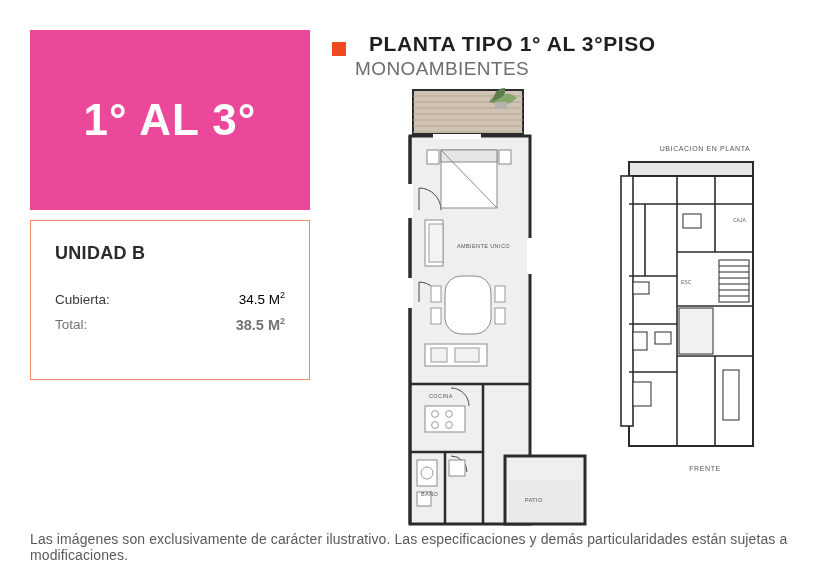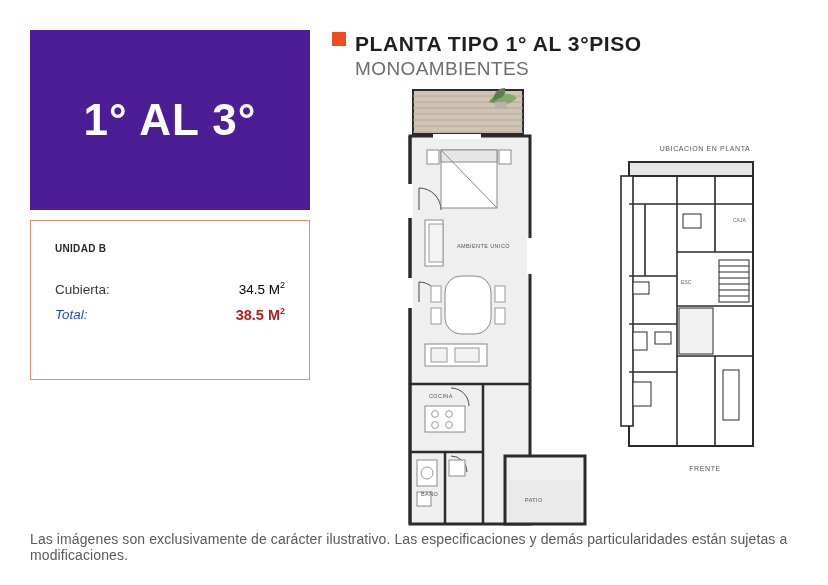--- a/index.html
+++ b/index.html
@@ -14,21 +14,21 @@
     position: relative;
     width: 828px; height: 585px;
     background: #ffffff;
   }
 
   
   .orange-banner {
     position: absolute;
     left: 30px; top: 30px;
     width: 280px; height: 180px;
-    background: #4c1d95;
+    background: #ec4899;
     display: flex;
     align-items: center;
     justify-content: center;
   }
   .orange-banner .banner-text {
     color: #ffffff;
     font-size: 44px;
     font-weight: bold;
     letter-spacing: 1px;
     line-height: 1;
@@ -36,54 +36,54 @@
 
   .unit-box {
     position: absolute;
     left: 30px; top: 220px;
     width: 280px; height: 160px;
     border: 1px solid #F08A6A;
     background: #ffffff;
     padding: 22px 24px;
   }
   .unit-title {
-    font-size: 10px;
+    font-size: 18px;
     font-weight: bold;
     color: #2b2b2b;
     letter-spacing: 0.3px;
     margin-bottom: 26px;
   }
   .area-row {
     display: flex;
     align-items: baseline;
     margin-bottom: 9px;
     font-size: 13.5px;
     color: #3a3a3a;
     justify-content: space-between;
   }
   .area-label { width: 120px; }
   .area-value { font-size: 13.5px; color: #000000; }
-  .area-row.total .area-label { color: #1d4ed8; font-style: italic; }
+  .area-row.total .area-label { color: #737373; }
   .area-row.total .area-value {
-    color: #b91c1c;
+    color: #737373;
     font-weight: bold;
     font-size: 14.5px;
   }
   .sup { font-size: 9px; vertical-align: super; }
 
   
   .header {
     position: absolute;
     left: 332px; top: 32px;
     width: 470px;
   }
   .header-title-row {
     display: flex;
-    align-items: flex-start;
-    gap: 9px;
+    align-items: flex-end;
+    gap: 23px;
   }
   .header-square {
     width: 14px; height: 14px;
     background: #F04A20;
     flex: 0 0 auto;
   }
   .header-title {
     font-size: 21px;
     font-weight: bold;
     color: #1f1f1f;

